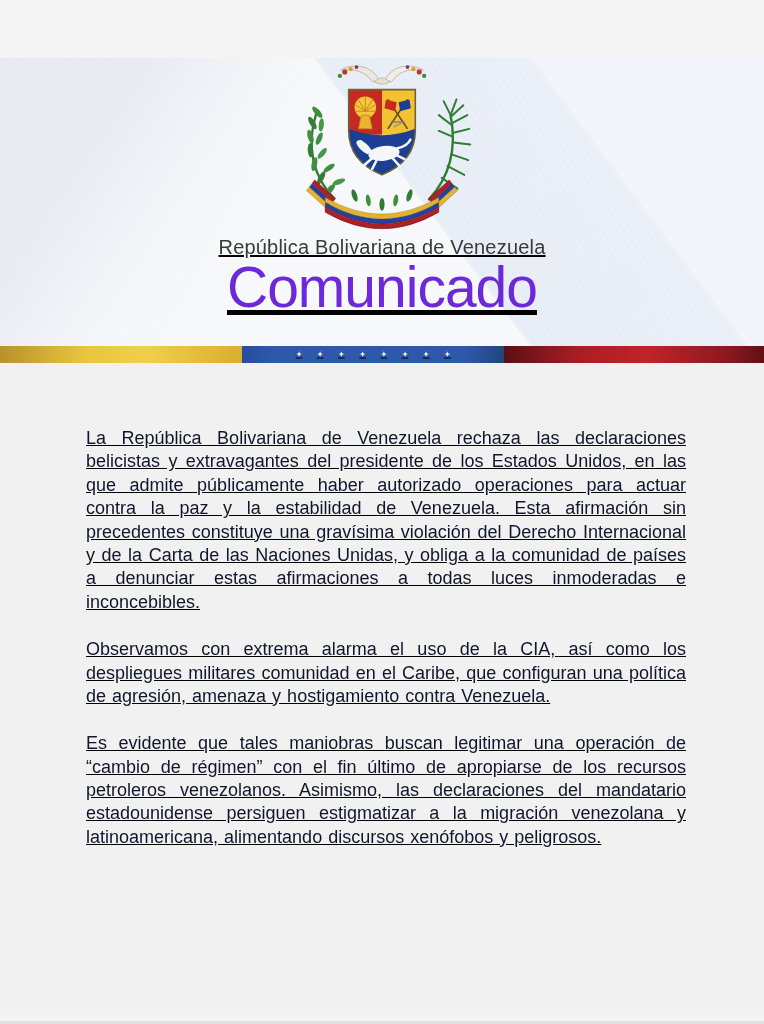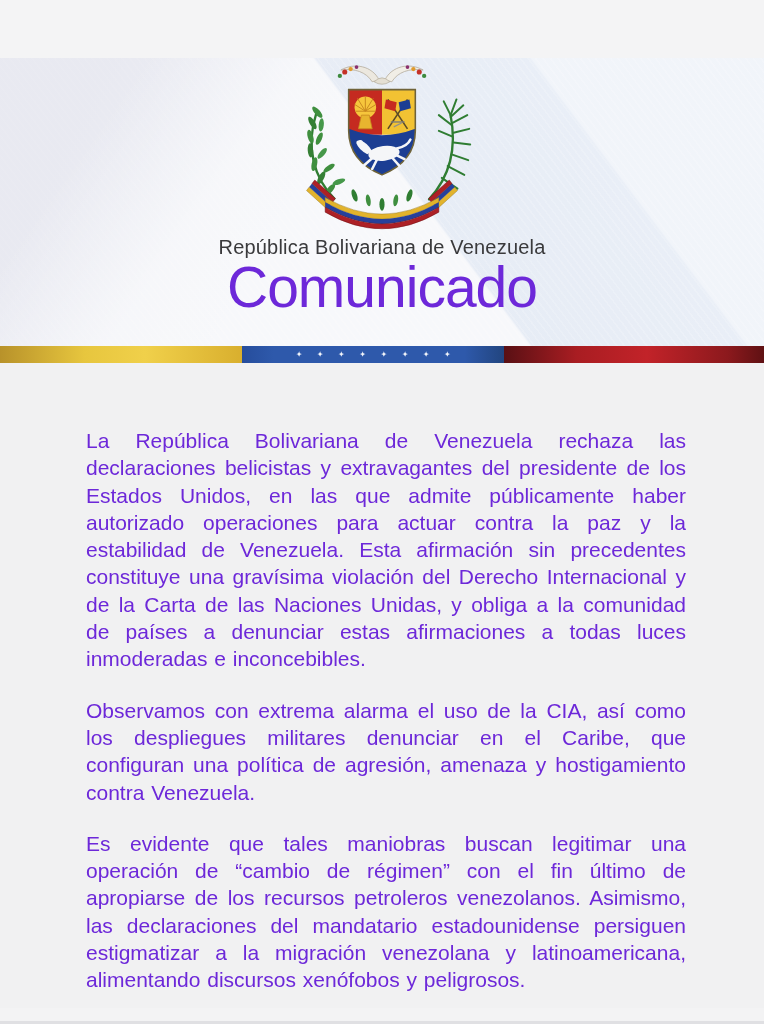--- a/index.html
+++ b/index.html
@@ -7,20 +7,21 @@
   body { font-family: "Liberation Sans", sans-serif; }
 
   .page {
     position: relative;
     width: 764px;
     height: 1024px;
     margin: 0 auto;
     background: #f3f3f4;
     overflow: hidden;
     border-bottom: 3px solid #e0e0e3;
+    text-decoration: underline;
   }
 
   
   .top-gap { height: 58px; background: #f4f4f5; }
 
   .header {
     position: relative;
     height: 288px;
     background: #eef0f6;
     overflow: hidden;
@@ -102,23 +103,23 @@
     background: linear-gradient(90deg, #591014 0%, #a91d22 28%, #c22329 55%, #8c191d 86%, #5f1113 100%);
   }
 
   
   .body-text {
     padding: 64px 78px 0 86px;
     background: #f1f1f2;
     height: 645px;
   }
   .body-text p {
-    font-size: 21px;
+    font-size: 18px;
     line-height: 1.3;
-    color: #6d28d9;
+    color: #0f172a;
     text-align: justify;
     margin-bottom: 24px;
     word-spacing: 1px;
   }
 </style>
 </head>
 <body>
 
 <div class="page">
 
@@ -266,17 +267,17 @@
           <span>✦</span>
           <span>✦</span>
           <span>✦</span>
         </div>
     </div>
     <div class="stripe-red"></div>
   </div>
 
   <div class="body-text">
     <p>La República Bolivariana de Venezuela rechaza las declaraciones belicistas y extravagantes del presidente de los Estados Unidos, en las que admite públicamente haber autorizado operaciones para actuar contra la paz y la estabilidad de Venezuela. Esta afirmación sin precedentes constituye una gravísima violación del Derecho Internacional y de la Carta de las Naciones Unidas, y obliga a la comunidad de países a denunciar estas afirmaciones a todas luces inmoderadas e inconcebibles.</p>
-    <p>Observamos con extrema alarma el uso de la CIA, así como los despliegues militares denunciar en el Caribe, que configuran una política de agresión, amenaza y hostigamiento contra Venezuela.</p>
+    <p>Observamos con extrema alarma el uso de la CIA, así como los despliegues militares comunidad en el Caribe, que configuran una política de agresión, amenaza y hostigamiento contra Venezuela.</p>
     <p>Es evidente que tales maniobras buscan legitimar una operación de “cambio de régimen” con el fin último de apropiarse de los recursos petroleros venezolanos. Asimismo, las declaraciones del mandatario estadounidense persiguen estigmatizar a la migración venezolana y latinoamericana, alimentando discursos xenófobos y peligrosos.</p>
   </div>
 
 </div>
 
 </body></html>

